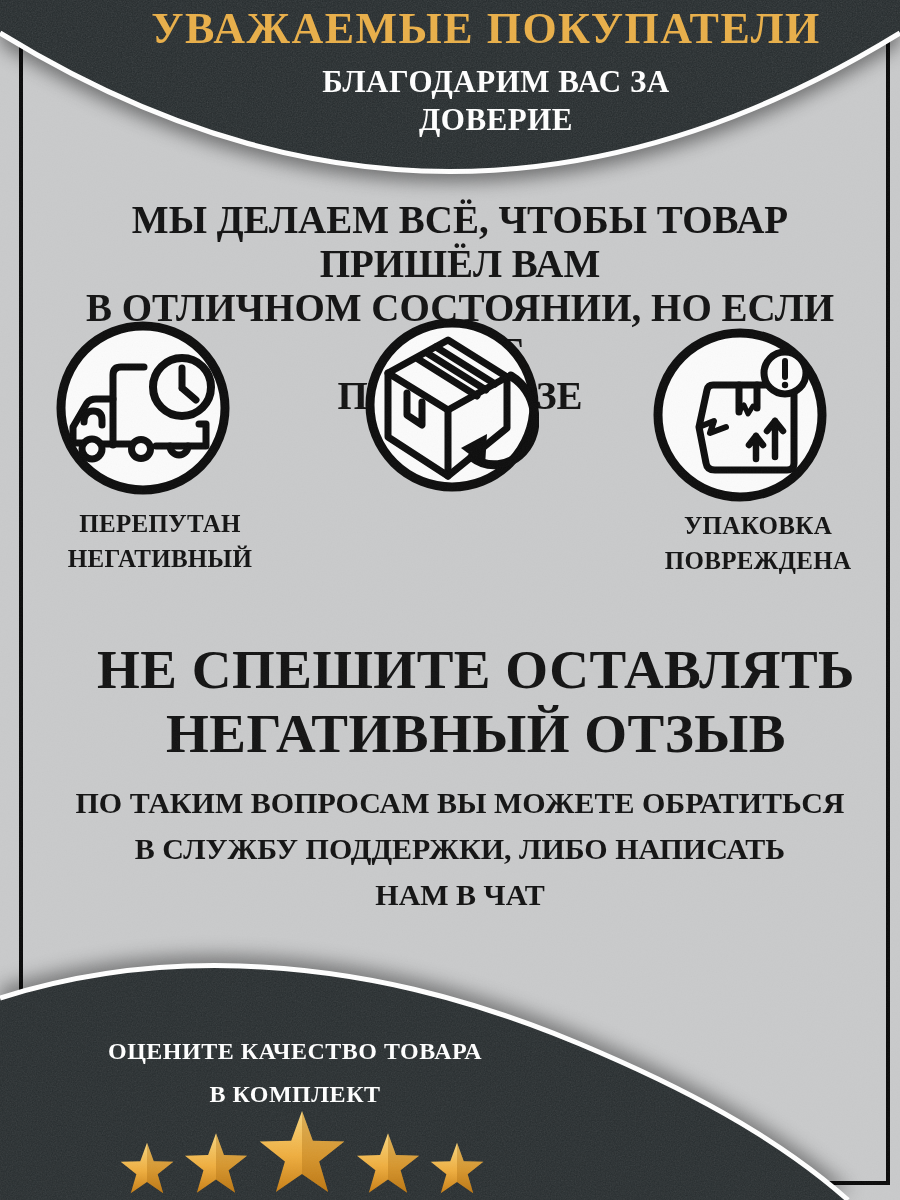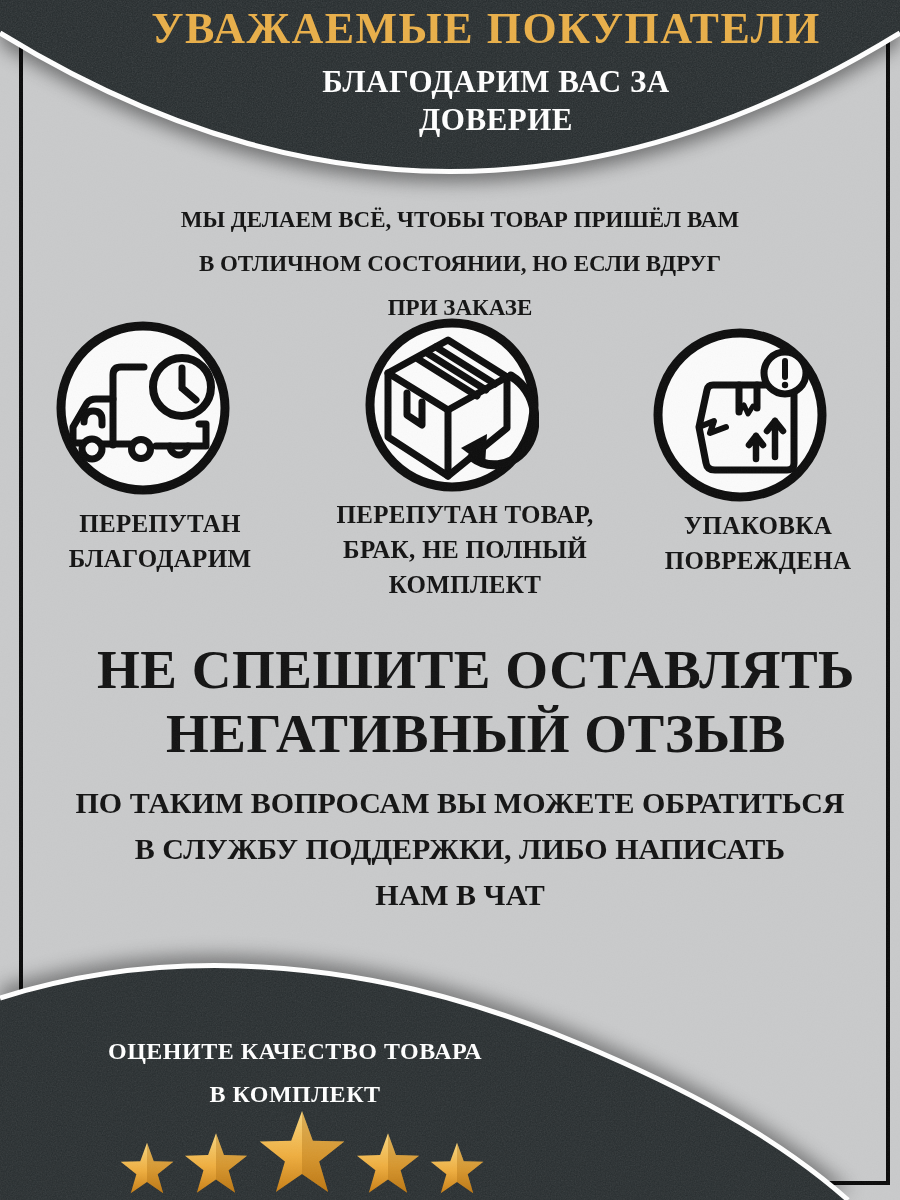--- a/index.html
+++ b/index.html
@@ -16,21 +16,21 @@
   .blob-top{top:0;filter:drop-shadow(0 8px 9px rgba(0,0,0,0.45));}
   .blob-bottom{bottom:0;filter:drop-shadow(0 -8px 9px rgba(0,0,0,0.40));}
   .grain-overlay{position:absolute;left:0;top:0;z-index:6;pointer-events:none;opacity:0.05;}
 
   .txt{position:absolute;z-index:3;text-align:center;}
   .header-block{top:4px;left:0;width:100%;margin-left:36px;}
   .header-title{font-size:44px;line-height:50px;letter-spacing:1.5px;color:var(--gold,#e9af49);}
   .header-sub{margin-top:9px;font-size:31px;line-height:38px;color:#ffffff;letter-spacing:0.5px;}
   .line{display:block;padding-left:20px;}
 
-  .intro-block{top:198px;left:50px;width:800px;font-size:23px;line-height:44px;color:var(--text,#131313);text-align:center;}
+  .intro-block{top:198px;left:50px;width:800px;font-size:39px;line-height:44px;color:var(--text,#131313);text-align:center;}
 
   .issue-icon{position:absolute;z-index:3;}
   .icon-1{left:56px;top:321px;}
   .icon-2{left:365px;top:318px;}
   .icon-3{left:653px;top:328px;}
   .issue-label{font-size:25px;line-height:35px;color:var(--text,#131313);letter-spacing:0.3px;}
   .label-1{left:25px;top:506px;width:250px;}
   .label-2{left:305px;top:497px;width:300px;}
   .label-3{left:620px;top:508px;width:256px;}
 
@@ -133,26 +133,21 @@
       <path d="M103,131 V108 M103,108 L96,117 M103,108 L110,117" stroke-width="6.5"></path>
       <path d="M122,129 V93 M122,93 L114,103 M122,93 L130,103" stroke-width="6.5"></path>
     </g>
     <circle cx="132" cy="45" r="21" fill="#fbfbfb" stroke="#0d0d0d" stroke-width="7"></circle>
     <path d="M132,33 V49" fill="none" stroke="#0d0d0d" stroke-width="6" stroke-linecap="round"></path>
     <circle cx="132" cy="57" r="3.2" fill="#0d0d0d"></circle>
   </svg>
 
   <div class="txt issue-label label-1">
     <span class="line">ПЕРЕПУТАН</span>
-    <span class="line">БЛАГОДАРИМ</span>
-  </div>
-  <div class="txt issue-label label-2">
-    <span class="line">ПЕРЕПУТАН ТОВАР,</span>
-    <span class="line">БРАК, НЕ ПОЛНЫЙ</span>
-    <span class="line">КОМПЛЕКТ</span>
+    <span class="line">НЕГАТИВНЫЙ</span>
   </div>
   <div class="txt issue-label label-3">
     <span class="line">УПАКОВКА</span>
     <span class="line">ПОВРЕЖДЕНА</span>
   </div>
 
   <div class="txt warning-block">
     <span class="line">НЕ СПЕШИТЕ ОСТАВЛЯТЬ</span>
     <span class="line">НЕГАТИВНЫЙ ОТЗЫВ</span>
   </div>

